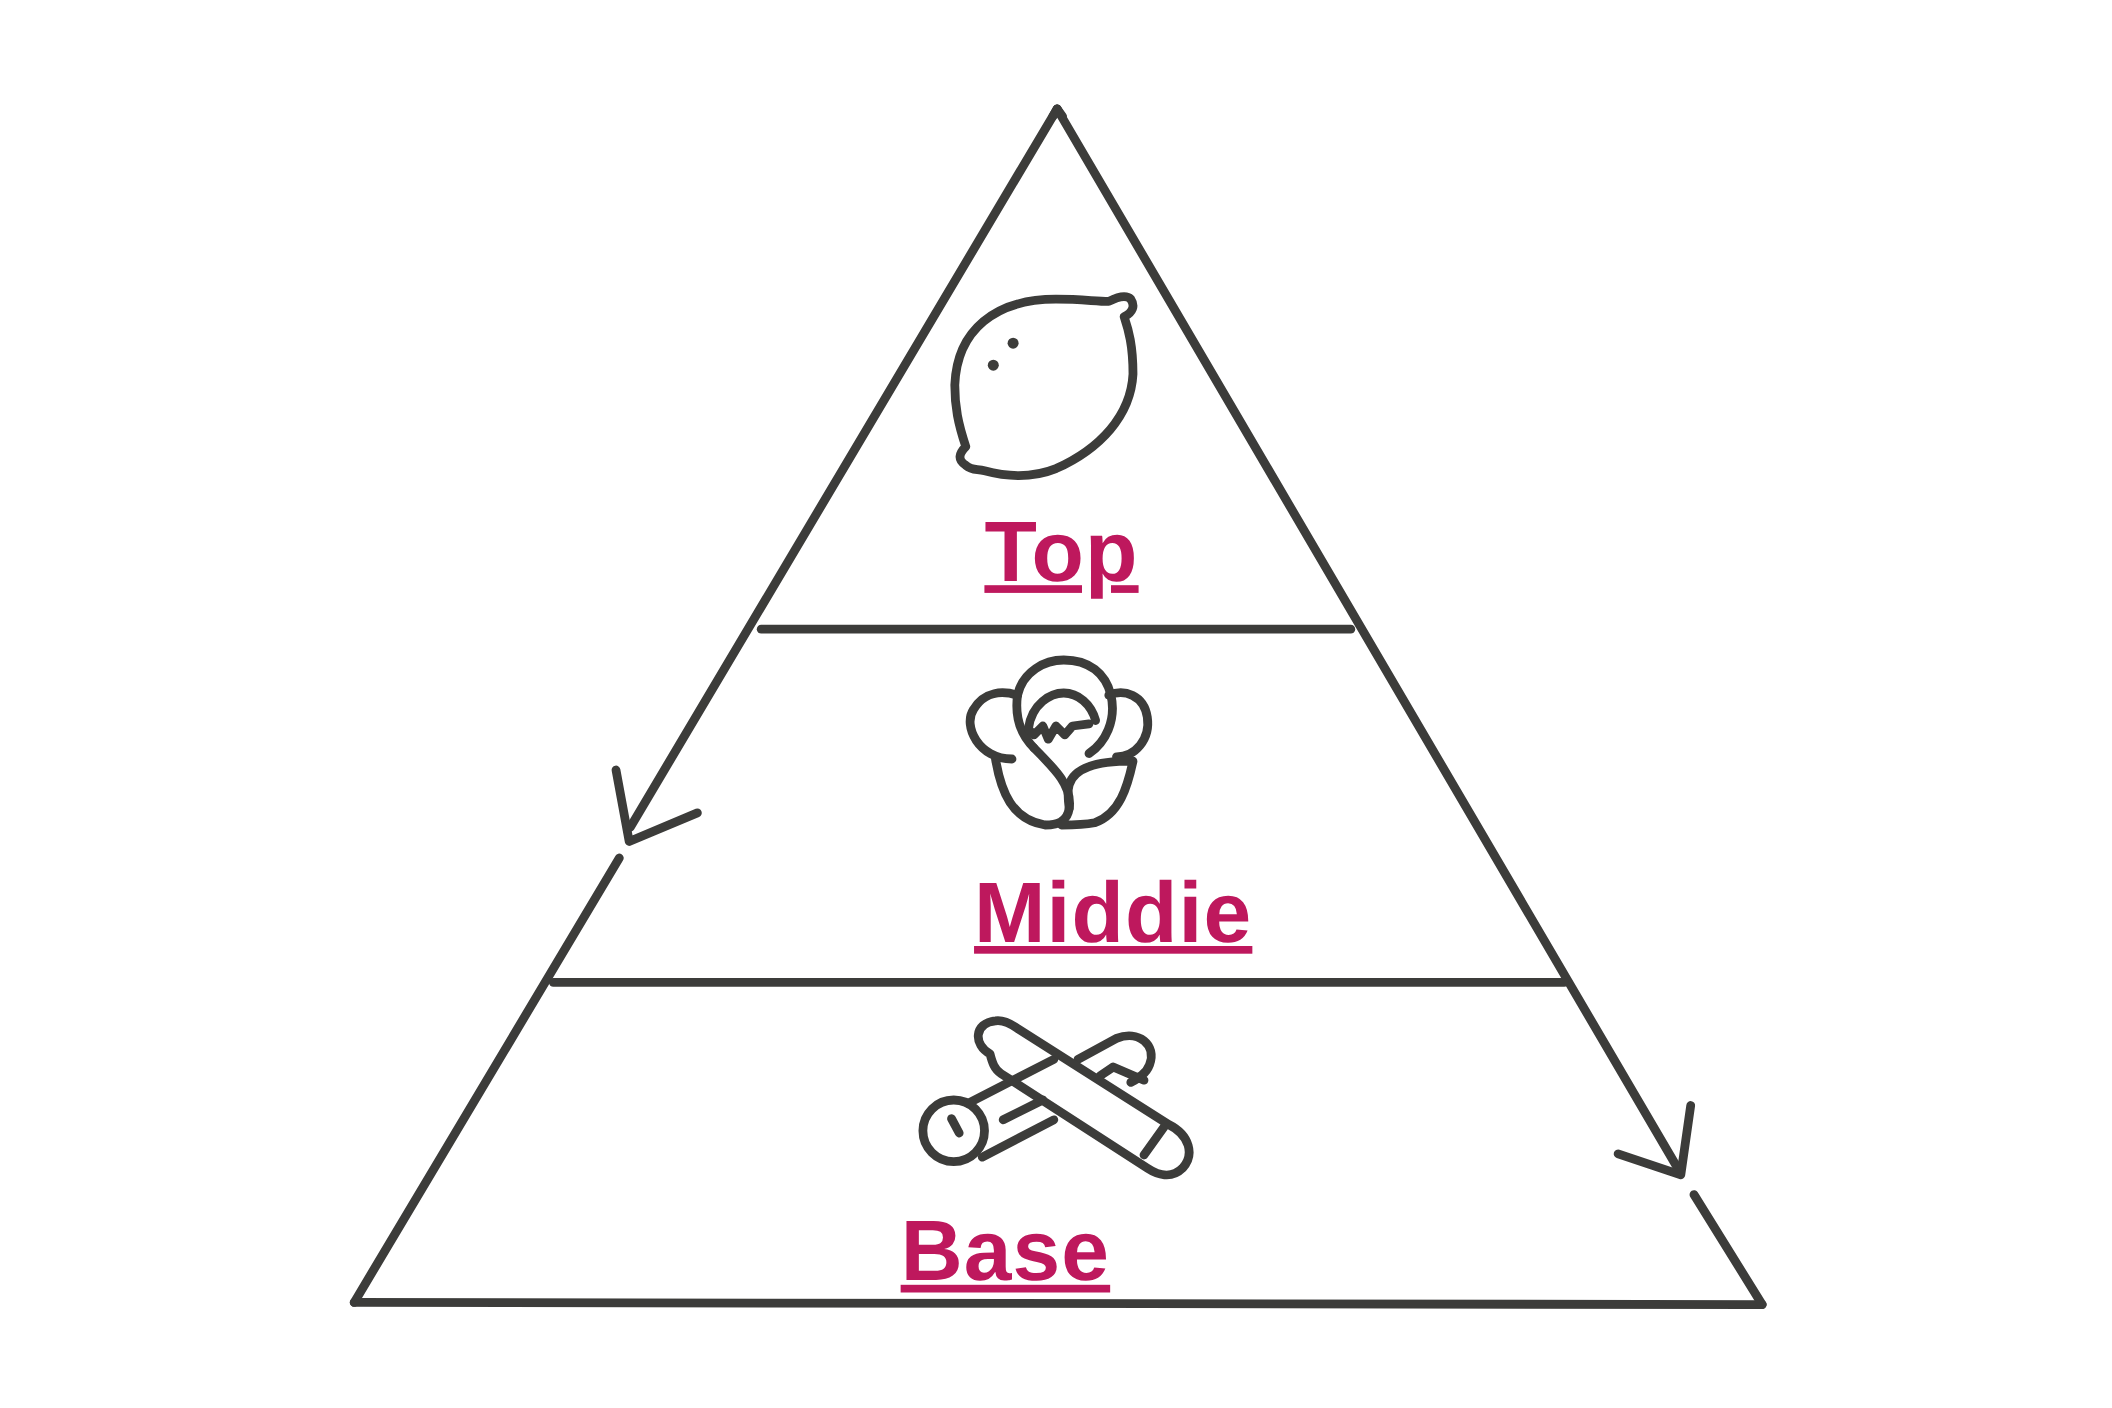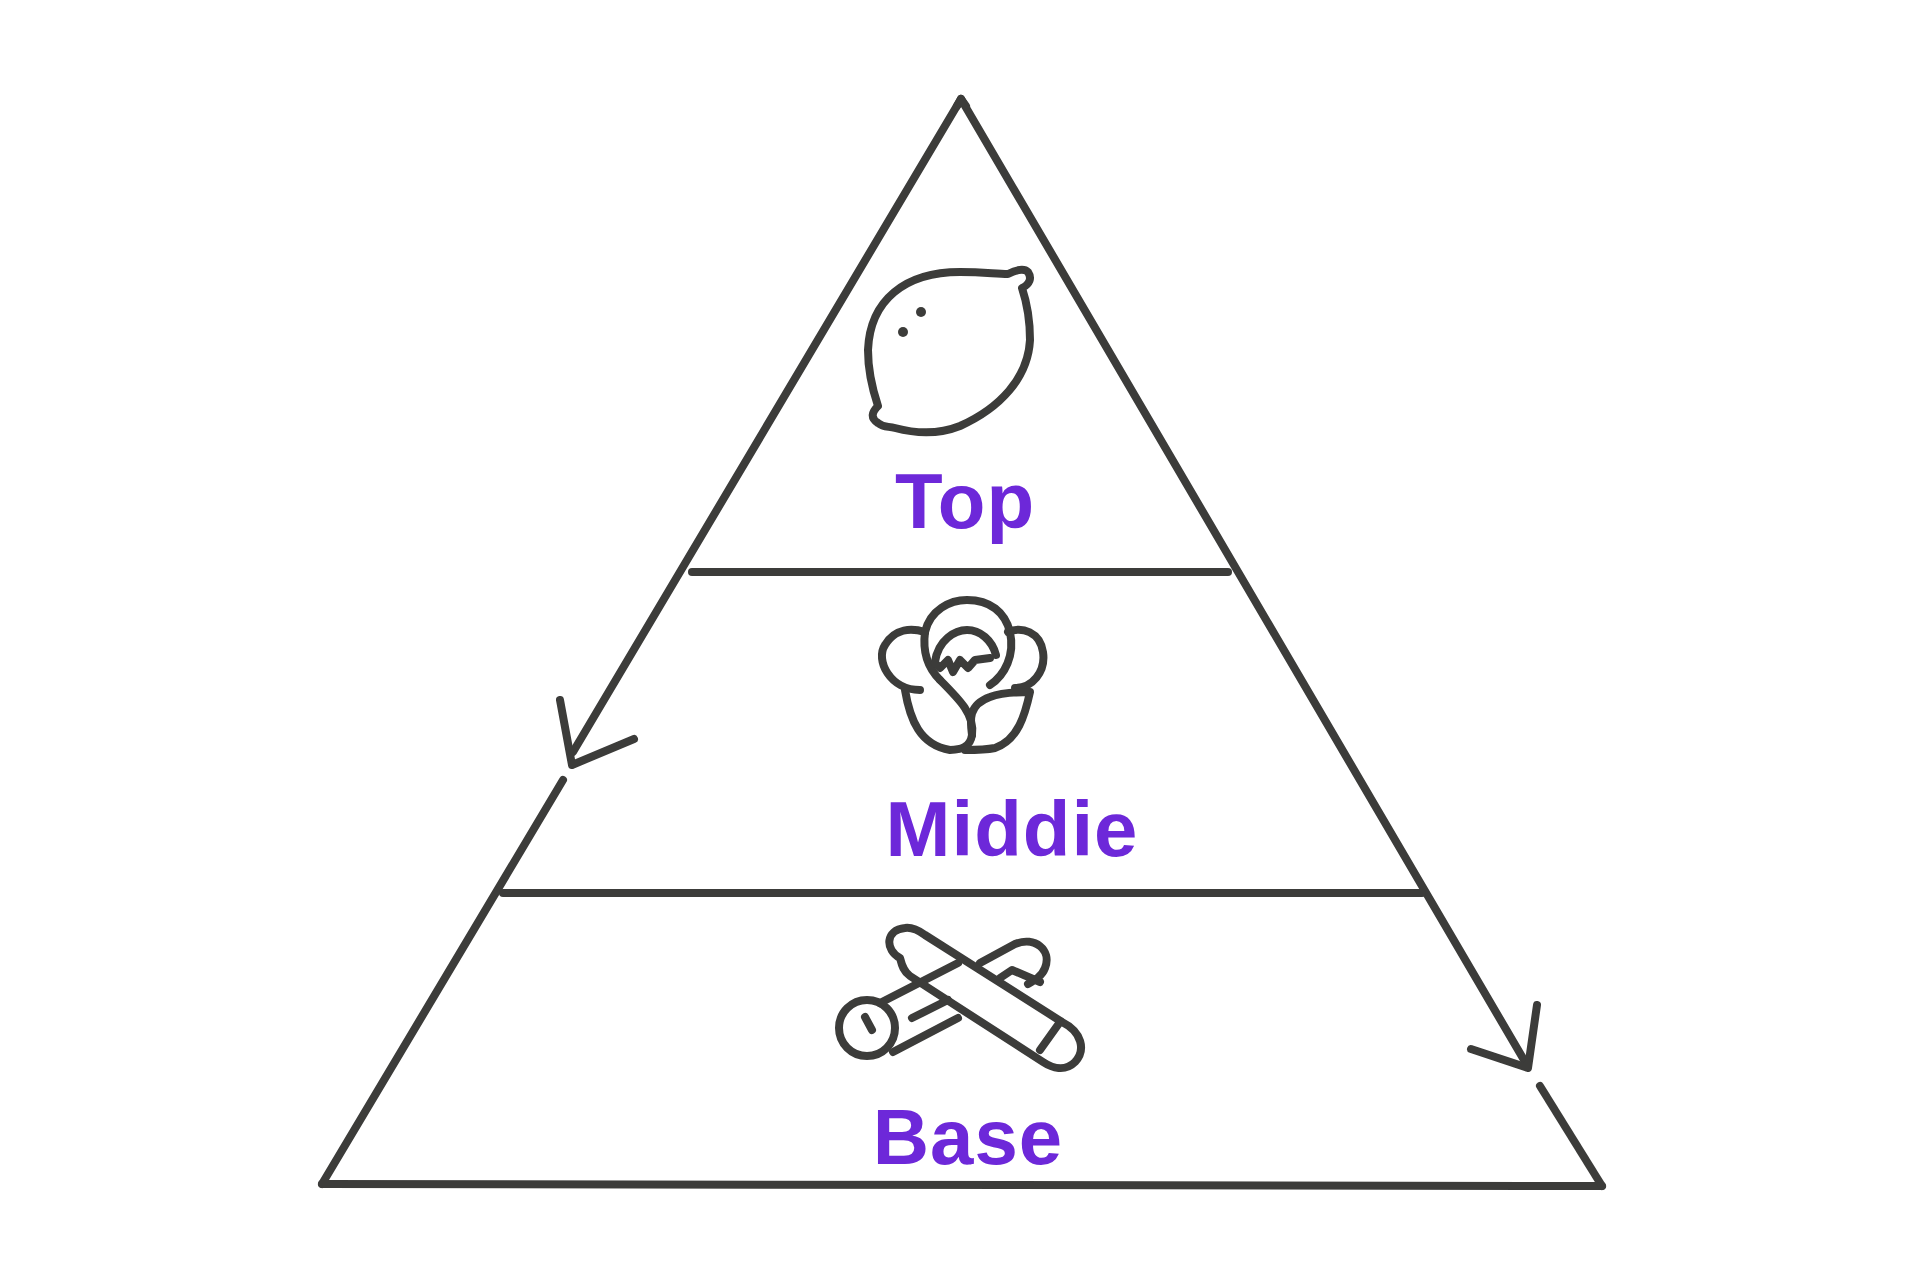--- a/index.html
+++ b/index.html
@@ -5,30 +5,31 @@
   html, body { margin: 0; padding: 0; background: #ffffff; }
   body { width: 1920px; height: 1280px; position: relative; overflow: hidden; }
   #diagram { position: absolute; left: 0; top: 0; width: 1920px; height: 1280px; }
   .stroke { fill: none; stroke: #3c3c3a; stroke-width: 8; stroke-linecap: round; stroke-linejoin: round; }
   .icon-stroke { fill: none; stroke: #3c3c3a; stroke-width: 8; stroke-linecap: round; stroke-linejoin: round; }
   .dot { fill: #3c3c3a; }
   .label {
     position: absolute;
     font-family: "Liberation Sans", "DejaVu Sans", sans-serif;
     font-weight: bold;
-    color: #6d28d9;
+    color: #be185d;
     font-size: 78px;
     line-height: 1;
     transform: translateX(-50%);
     white-space: nowrap;
     letter-spacing: 1px;
+    text-decoration: underline;
   }
   #label-top { left: 965px; top: 462px; }
   #label-middle { left: 1012px; top: 790px; }
-  #label-base { left: 968px; top: 1098px; text-align: center; }
+  #label-base { left: 914px; top: 1098px; text-align: center; }
 </style>
 </head>
 <body>
 
 <svg id="diagram" viewBox="0 0 1920 1280" xmlns="http://www.w3.org/2000/svg">
 
   <g>
 
     <path class="stroke" d="M961 99 L573 752"></path>
 

